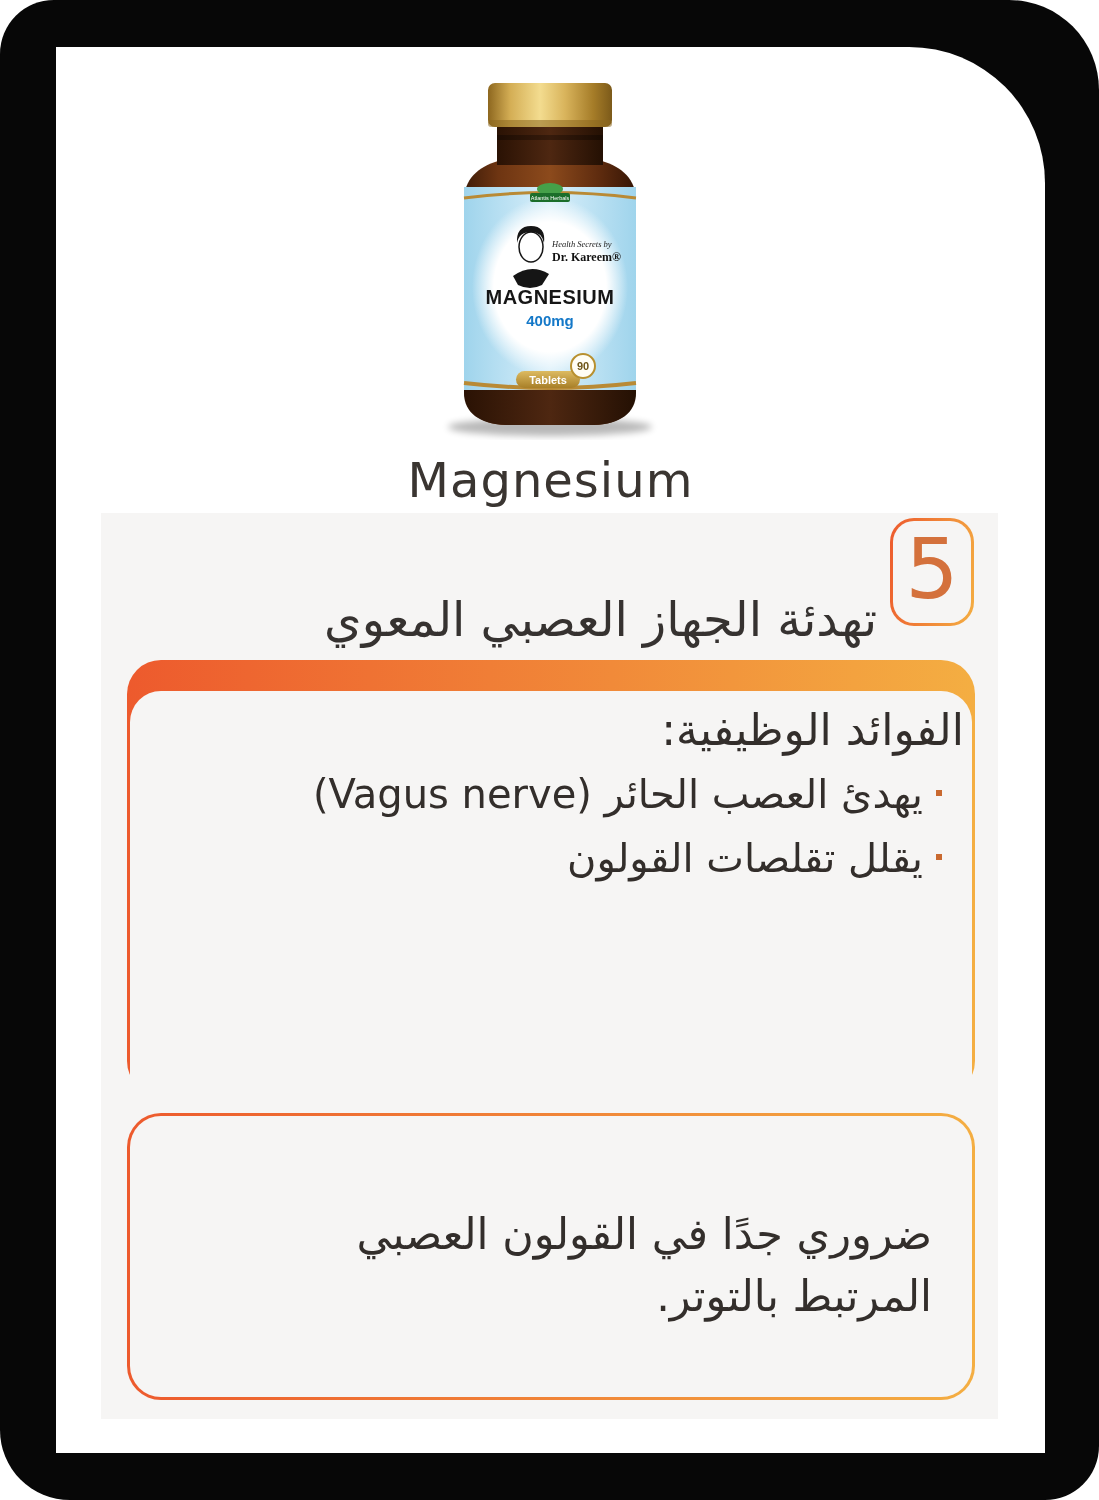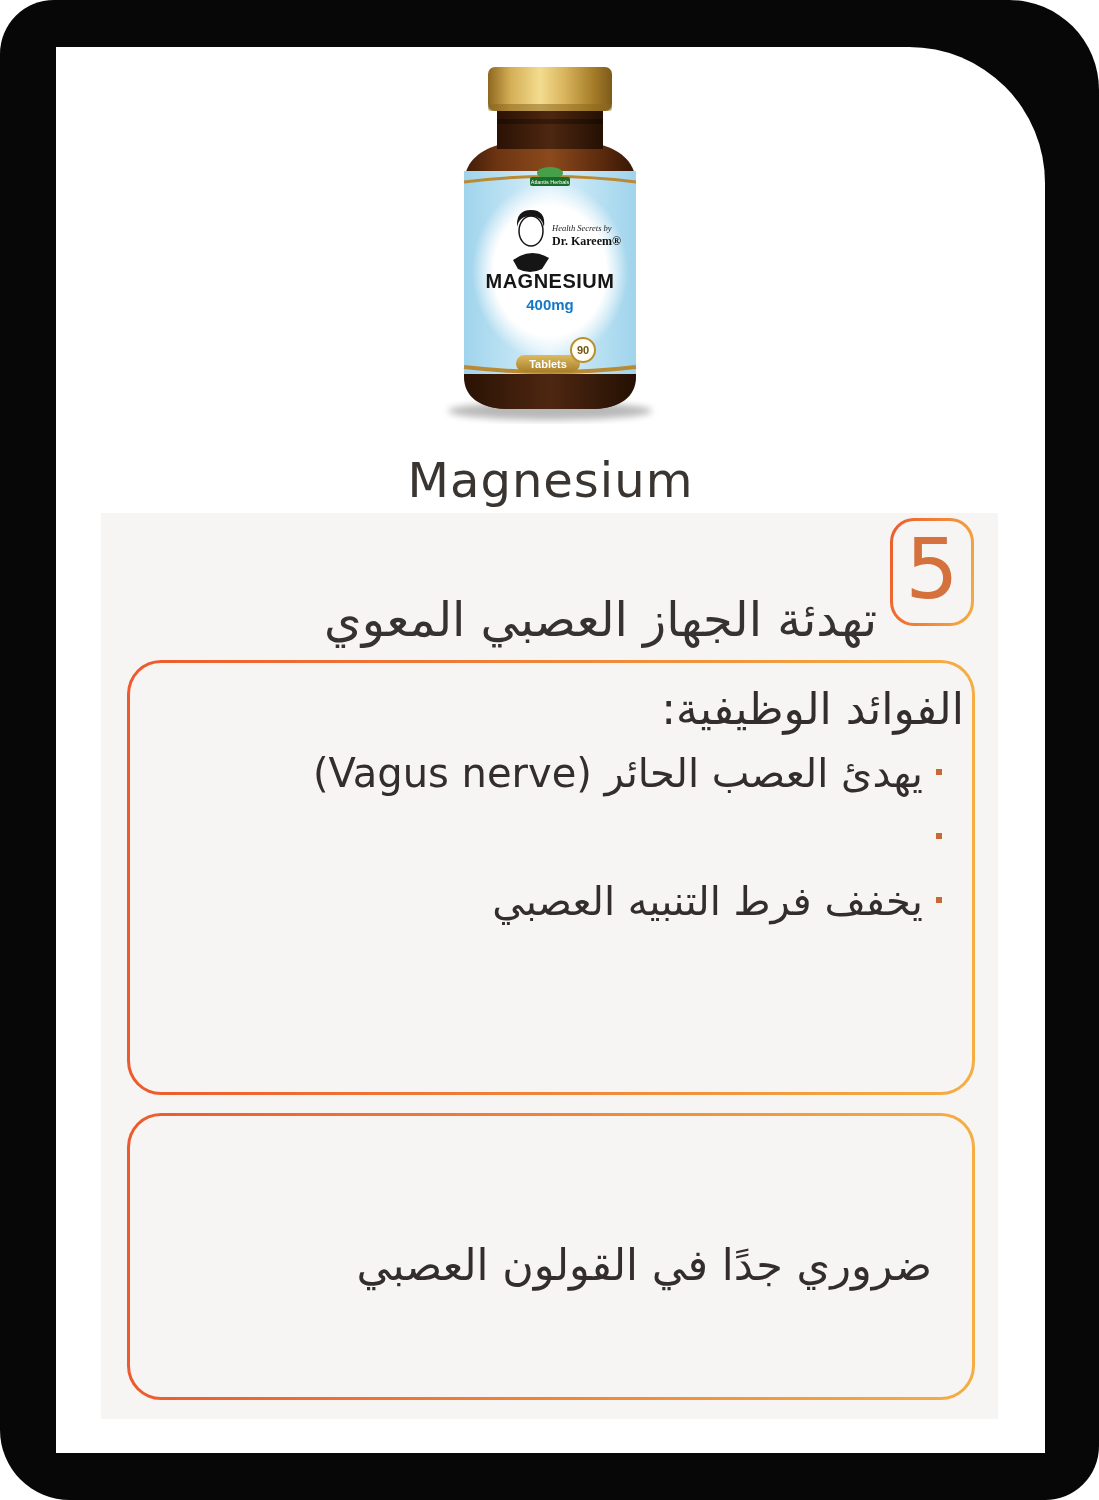--- a/index.html
+++ b/index.html
@@ -1,37 +1,37 @@
 <!DOCTYPE html>
 <html lang="ar"><head>
 <meta charset="utf-8">
 <style>
   html,body{margin:0;padding:0;background:#ffffff;}
   body{font-family:"DejaVu Sans","Liberation Sans",sans-serif;}
   .canvas{position:relative;width:1099px;height:1500px;background:#070707;
           border-radius:54px 90px 54px 70px;overflow:hidden;}
   .card{position:absolute;left:56px;top:47px;width:989px;height:1406px;
         background:#ffffff;border-radius:0 136px 0 0;}
-  .bottle-wrap{position:absolute;left:364px;top:12px;width:260px;height:365px;text-align:center;}
+  .bottle-wrap{position:absolute;left:364px;top:28px;width:260px;height:365px;text-align:center;}
   .product-title{position:absolute;left:0;top:405px;width:989px;text-align:center;
         font-size:48px;font-weight:500;letter-spacing:1px;color:#3a3531;}
   .panel{position:absolute;left:45px;top:466px;width:897px;height:906px;background:#f6f5f4;}
   .num-badge{position:absolute;left:789px;top:5px;width:84px;height:108px;
         background:linear-gradient(100deg,#ed5a2d,#f4ae42);border-radius:24px;padding:3px;
         box-sizing:border-box;}
   .num-badge-inner{width:100%;height:100%;background:#f6f5f4;border-radius:21px;
         display:flex;align-items:center;justify-content:center;}
   .num{font-size:84px;line-height:1;color:#d4713c;font-weight:400;padding-bottom:6px;}
   .sec-heading{position:absolute;left:60px;top:26px;width:716px;direction:rtl;text-align:right;
         font-size:48px;line-height:64px;color:#363230;margin-top:48px;}
   .gbox{position:absolute;background:linear-gradient(90deg,#ed5a2d,#f4ae42);
         border-radius:34px;padding:3px;box-sizing:border-box;}
   .gbox-inner{width:100%;height:100%;background:#f6f5f4;border-radius:31px;box-sizing:border-box;}
   .benefits{left:26px;top:147px;width:848px;height:435px;}
-  .benefits .gbox-inner{padding:18px 8px 0 20px;direction:rtl;}
+  .benefits .gbox-inner{padding:11px 8px 0 20px;direction:rtl;margin-top:28px;}
   .benefits-heading{font-size:44px;line-height:56px;color:#332e2b;text-align:right;}
   .benefit-list{list-style:none;margin:4px 0 0 0;padding:0 22px 0 0;direction:rtl;}
   .benefit-list li{font-size:40px;line-height:64px;color:#332e2b;white-space:nowrap;}
   .bullet-sq{display:inline-block;width:6px;height:6px;background:#c9692f;
         margin-left:13px;vertical-align:middle;transform:translateY(-4px);}
   .note{left:26px;top:600px;width:848px;height:287px;}
   .note .gbox-inner{display:flex;flex-direction:column;justify-content:center;
         direction:rtl;text-align:right;padding:16px 40px 0 40px;}
   .note-line{font-size:43px;line-height:62px;color:#332e2b;}
 </style>
@@ -129,27 +129,27 @@
         </div>
       </div>
 
       <div class="sec-heading" dir="rtl">تهدئة الجهاز العصبي المعوي</div>
 
       <div class="gbox benefits">
         <div class="gbox-inner">
           <div class="benefits-heading">الفوائد الوظيفية:</div>
           <ul class="benefit-list">
             <li><span class="bullet-sq"></span><span>يهدئ العصب الحائر (Vagus nerve)</span></li>
-            <li><span class="bullet-sq"></span></li>
-            <li><span class="bullet-sq"></span><span>يخفف فرط التنبيه العصبي</span></li>
+            <li><span class="bullet-sq"></span><span>يقلل تقلصات القولون</span></li>
           </ul>
         </div>
       </div>
 
       <div class="gbox note">
         <div class="gbox-inner">
           <div class="note-line">ضروري جدًا في القولون العصبي</div>
+          <div class="note-line">المرتبط بالتوتر.</div>
         </div>
       </div>
 
     </div>
   </div>
 </div>
 
 </body></html>

